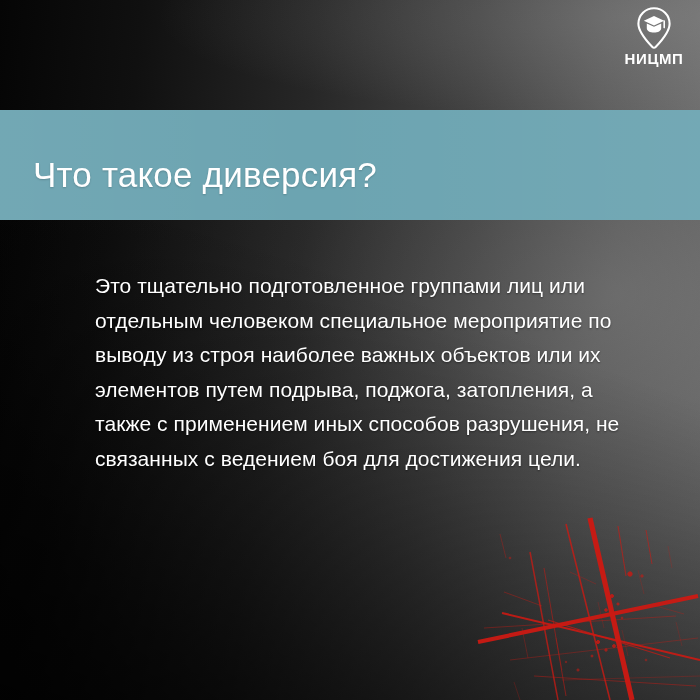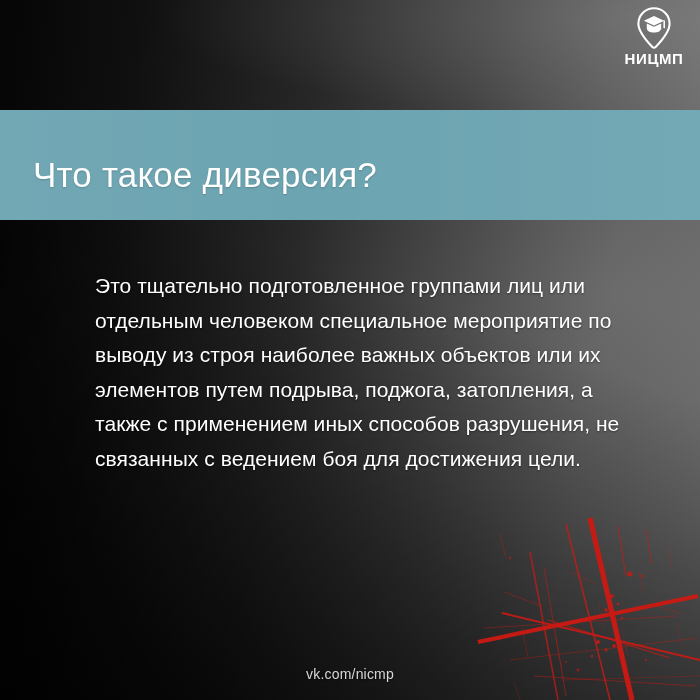--- a/index.html
+++ b/index.html
@@ -208,15 +208,14 @@
         <circle cx="172" cy="66" r="1.2" opacity="0.6"></circle>
         <circle cx="40" cy="48" r="0.9" opacity="0.5"></circle>
         <circle cx="196" cy="92" r="1.0" opacity="0.55"></circle>
         <circle cx="108" cy="160" r="1.1" opacity="0.6"></circle>
         <circle cx="96" cy="152" r="0.8" opacity="0.5"></circle>
         <circle cx="176" cy="150" r="0.9" opacity="0.5"></circle>
       </g>
     </svg>
   </span>
 
-  <div class="footer">vk.com/nicmp</div>
 
 </div>
 
 </body></html>

